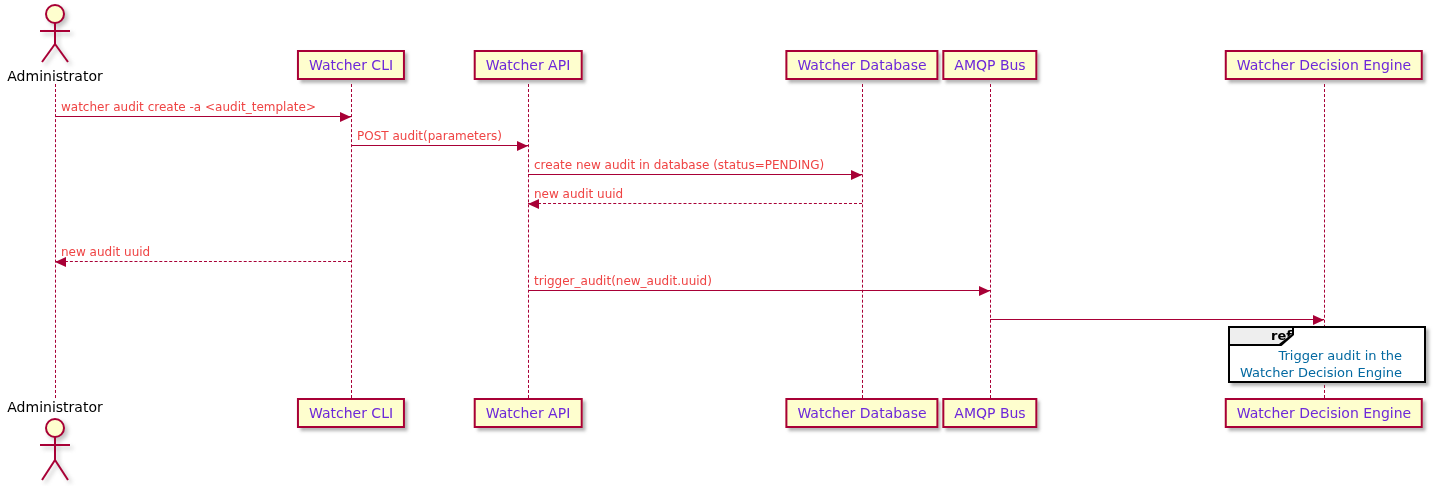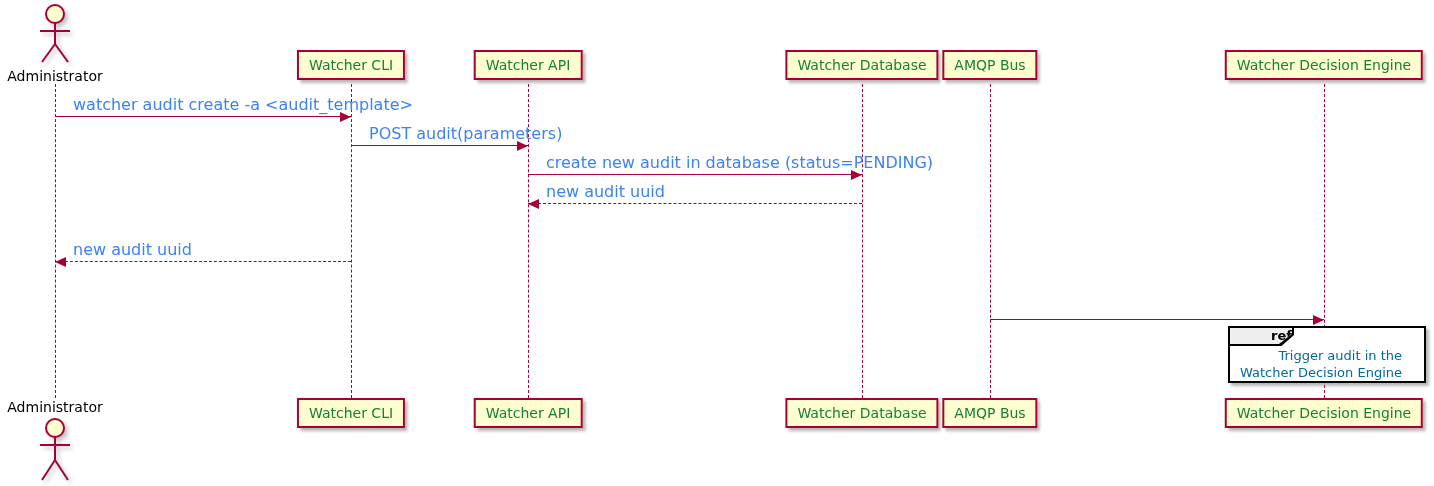--- a/index.html
+++ b/index.html
@@ -18,21 +18,21 @@
     top: 84px;
     height: 314px;
     width: 0;
     border-left: 1px dashed #A80036;
   }
   .pbox {
     position: absolute;
     transform: translateX(-50%);
     background: #FEFECE;
     border: 2px solid #A80036;
-    color: #15803d;
+    color: #6d28d9;
     font-size: 14px;
     line-height: 26px;
     height: 30px;
     padding: 0 10px;
     white-space: nowrap;
     box-shadow: 3px 3px 3px rgba(120,120,120,0.55);
   }
   .actor-label {
     position: absolute;
     transform: translateX(-50%);
@@ -51,24 +51,23 @@
   .msg .line {
     position: absolute;
     left: 0; right: 0; bottom: 0;
     border-bottom: 1px solid #A80036;
   }
   .msg.dashed .line { border-bottom-style: dashed; }
   .msg .label {
     position: absolute;
     left: 6px;
     bottom: 3px;
-    font-size: 16px;
-    color: #3b82f6;
-    white-space: nowrap;
-    margin-left: 12px;
+    font-size: 12px;
+    color: #ef4444;
+    white-space: nowrap;
   }
   .arrowhead {
     position: absolute;
     bottom: -5px;
     width: 0; height: 0;
     border-top: 5px solid transparent;
     border-bottom: 5px solid transparent;
   }
   .arrowhead.right { right: 0; border-left: 11px solid #A80036; }
   .arrowhead.left  { left: 0;  border-right: 11px solid #A80036; }
@@ -159,20 +158,25 @@
     <div class="arrowhead left"></div>
   </div>
 
 
   <div class="msg dashed" style="left:55px; top:243px; width:296px">
     <span class="label">new audit uuid</span>
     <div class="line"></div>
     <div class="arrowhead left"></div>
   </div>
 
+  <div class="msg" style="left:528px; top:272px; width:462px">
+    <span class="label">trigger_audit(new_audit.uuid)</span>
+    <div class="line"></div>
+    <div class="arrowhead right"></div>
+  </div>
 
   <div class="msg" style="left:990px; top:301px; width:334px">
     <div class="line"></div>
     <div class="arrowhead right"></div>
   </div>
 
   <div class="ref-box">
     <div class="ref-header">
       <div class="ref-header-inner">ref</div>
     </div>

